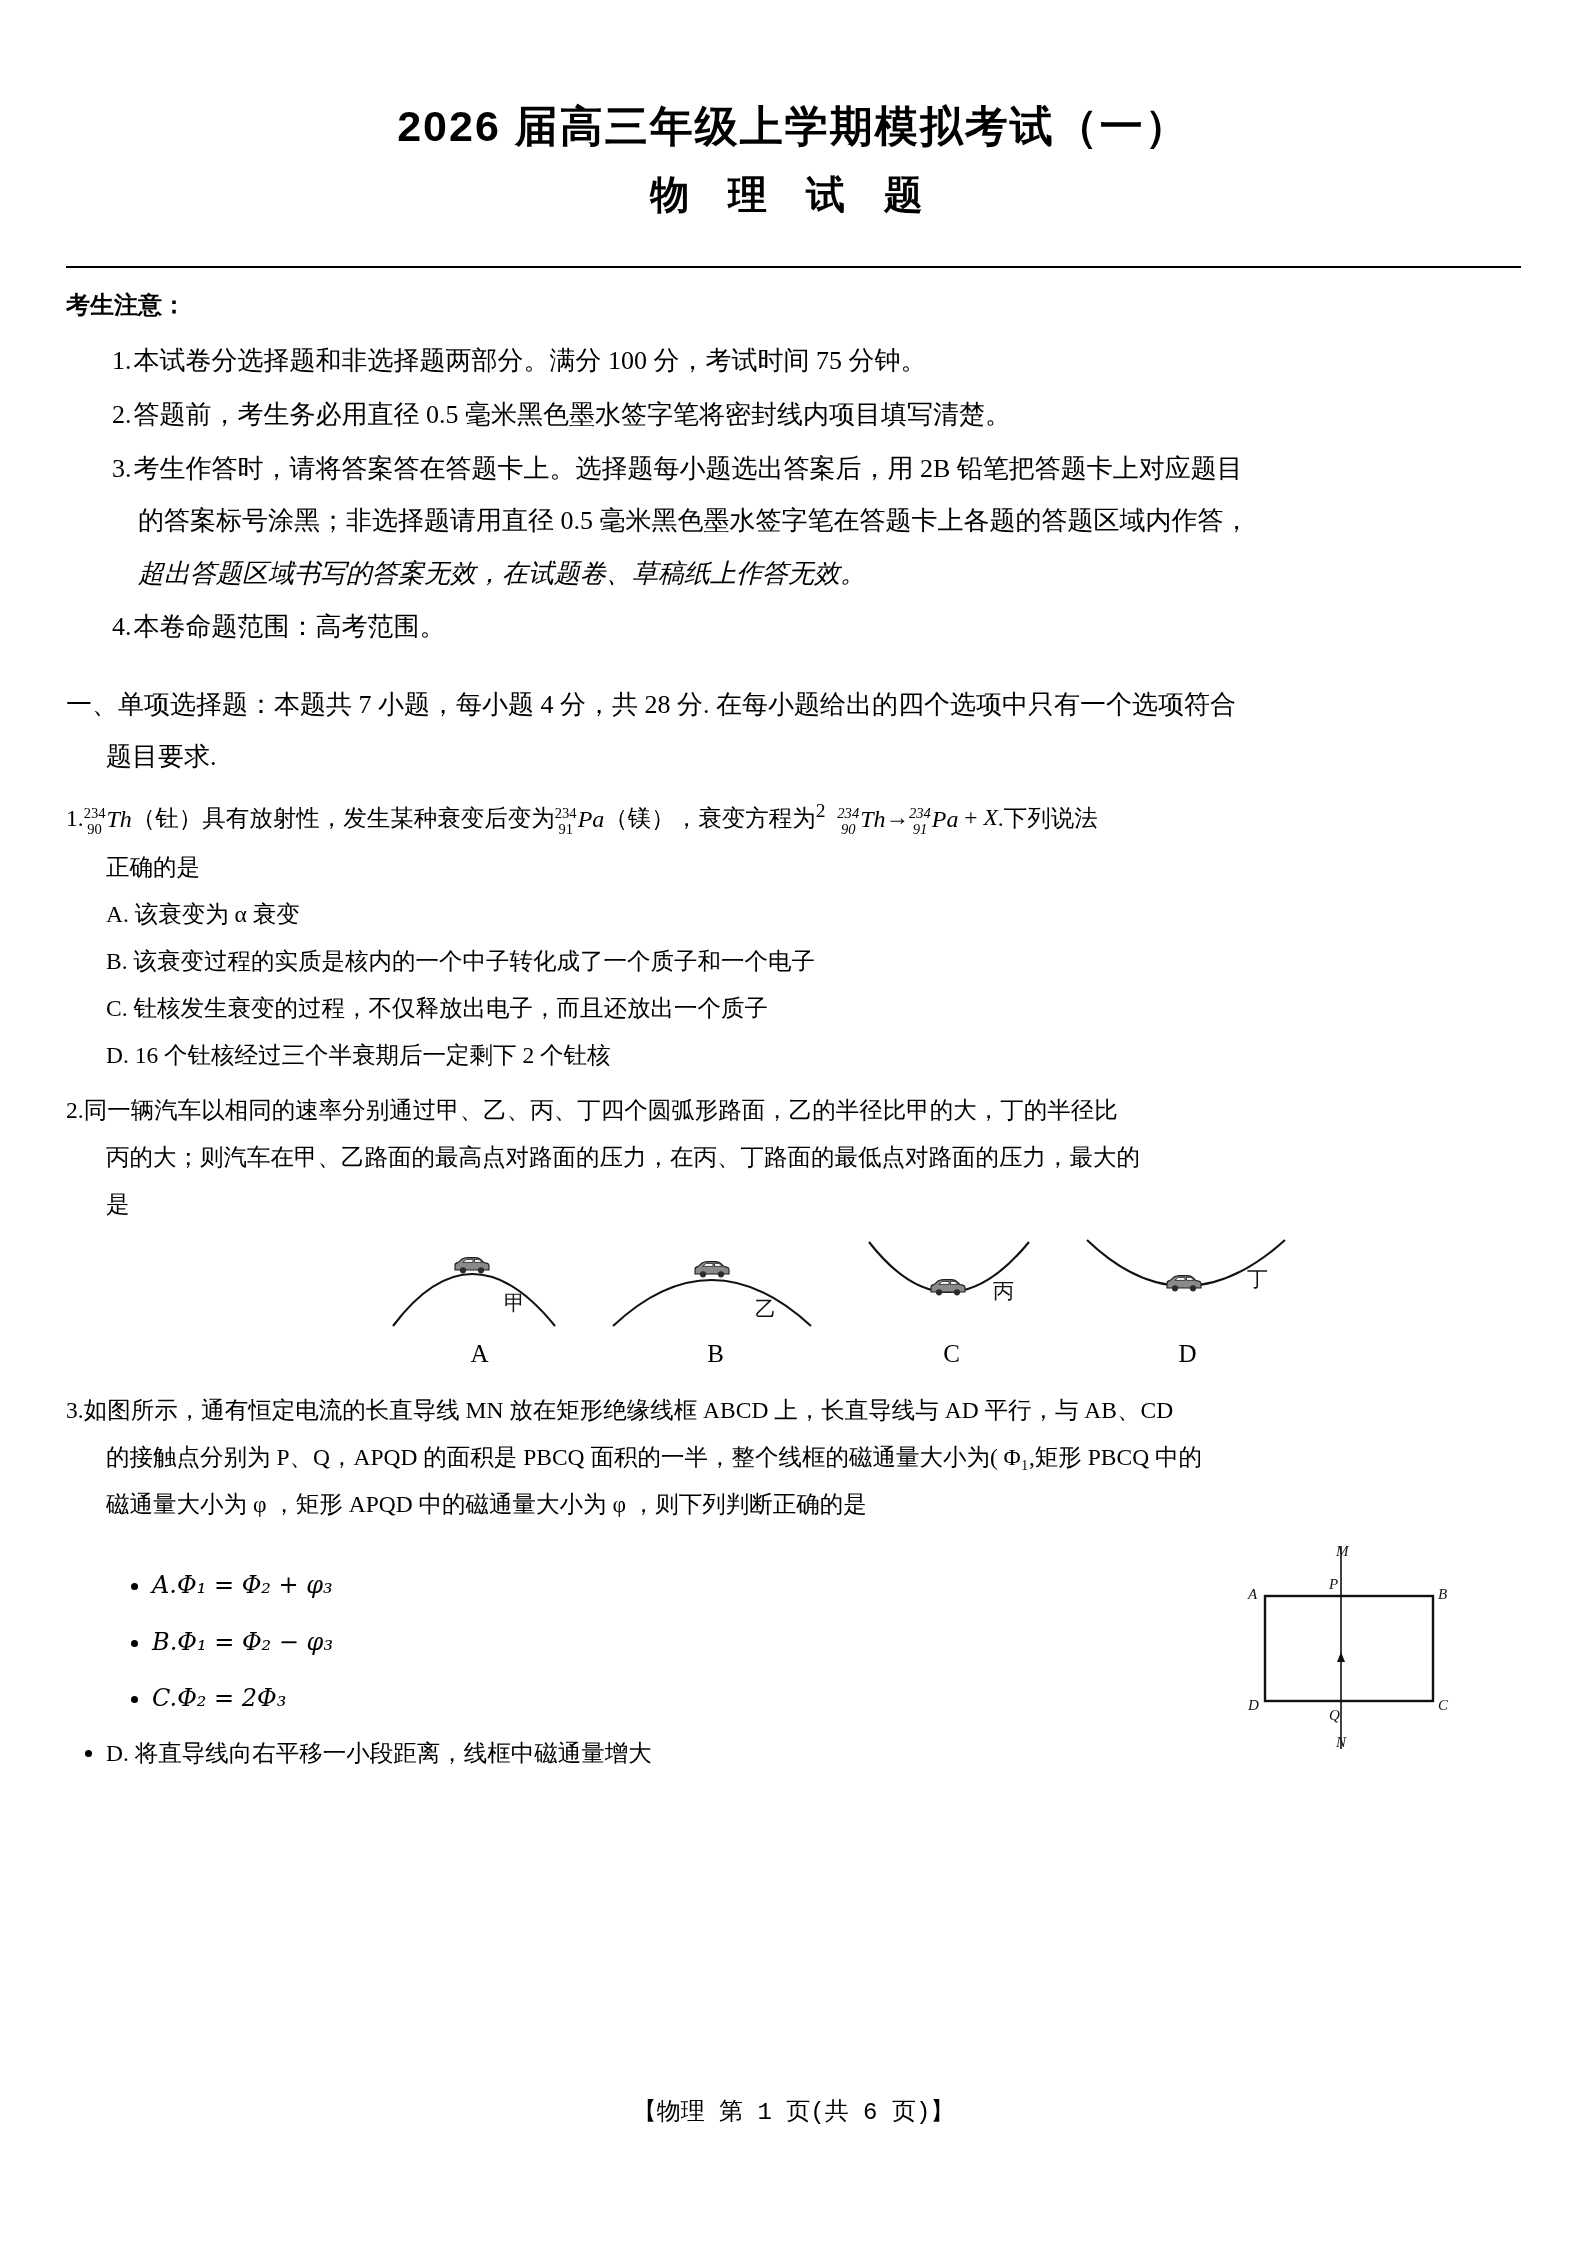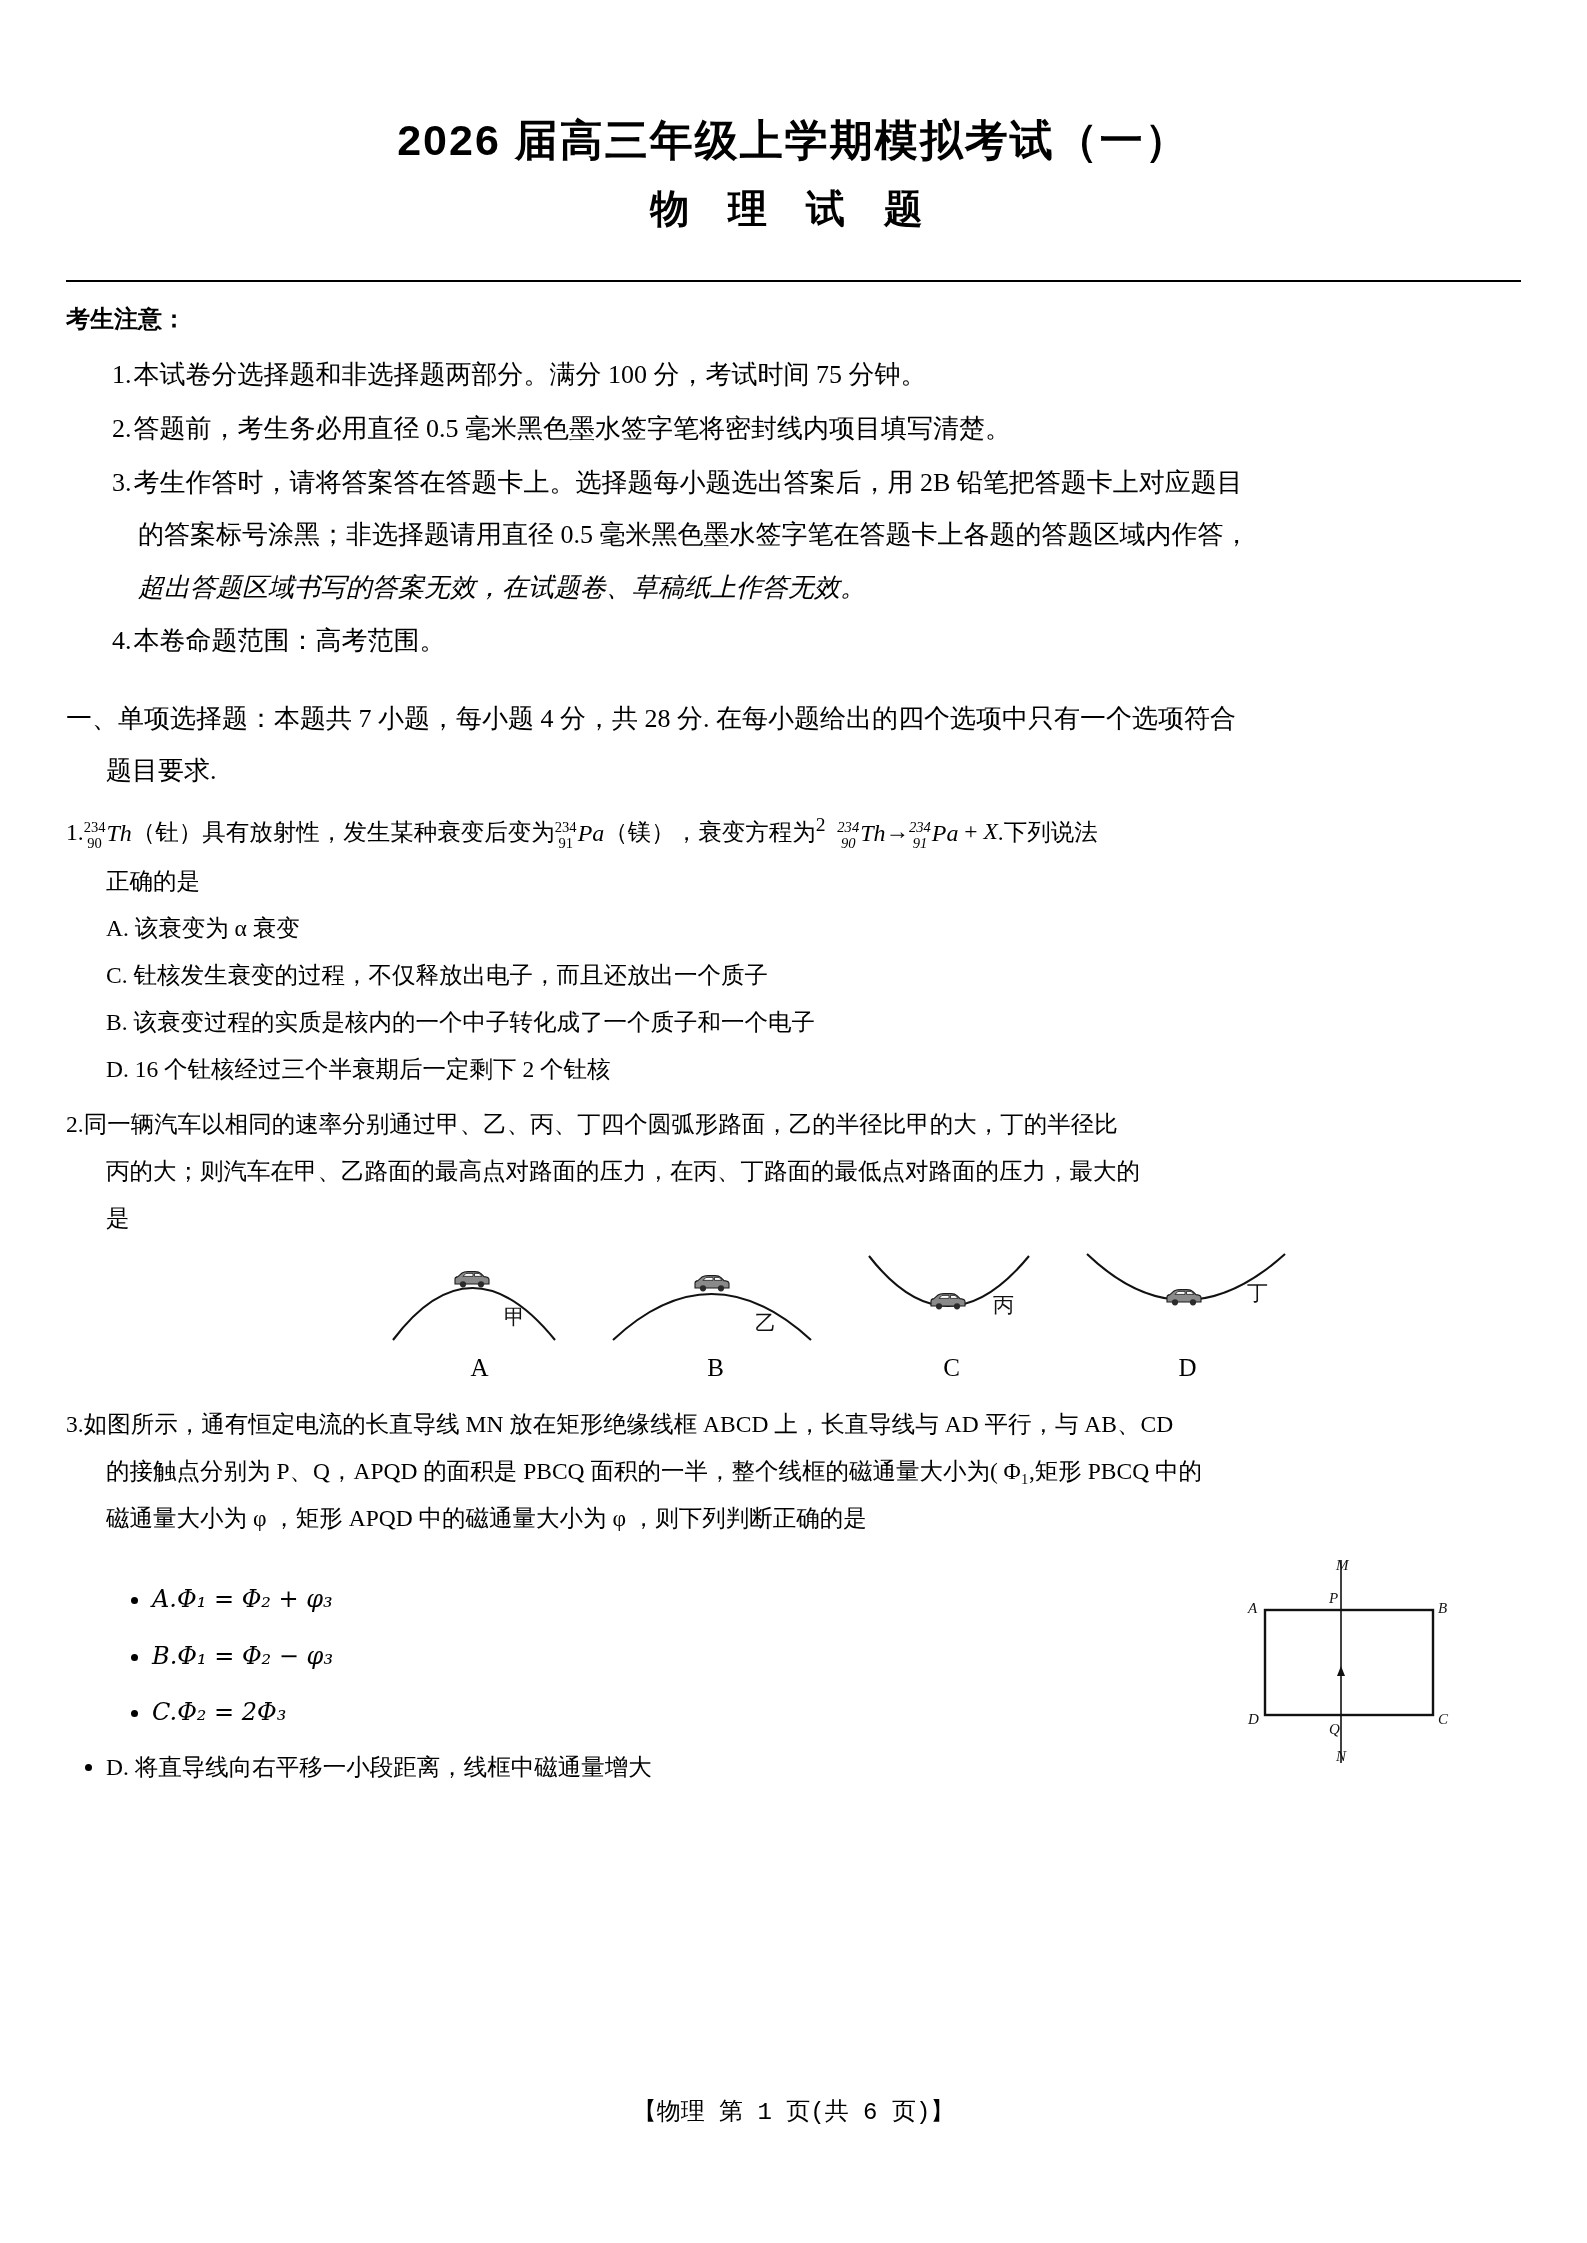--- a/index.html
+++ b/index.html
@@ -29,21 +29,21 @@
   .title-block {
     padding-top: 100px;
     text-align: center;
   }
   .doc-title {
     font-family: "Liberation Sans", "DejaVu Sans", sans-serif;
     font-weight: bold;
     font-size: 43px;
     letter-spacing: 2px;
     line-height: 1.25;
-    margin: 14px;
+    margin: 0;
   }
   .doc-subtitle {
     font-family: "Liberation Sans", "DejaVu Sans", sans-serif;
     font-weight: bold;
     font-size: 39px;
     letter-spacing: 14px;
     margin: 14px 0 0 0;
   }
 
   .rule {
@@ -242,22 +242,22 @@
       <span class="cont-line">题目要求.</span>
     </div>
 
     <div class="question">
       <span class="q-line"><span class="q-num">1.</span><span class="nuc"><span class="idx"><span>234</span><span>90</span></span><span class="sym">Th</span></span><span>（钍）具有放射性，发生某种衰变后变为</span><span class="nuc"><span class="idx"><span>234</span><span>91</span></span><span class="sym">Pa</span></span><span>（镁），衰变方程为</span><sup>2</sup><span class="eqn">&nbsp;&nbsp;<span class="nuc"><span class="idx"><span>234</span><span>90</span></span><span class="sym">Th</span></span><span class="up">→</span><span class="nuc"><span class="idx"><span>234</span><span>91</span></span><span class="sym">Pa</span></span>&nbsp;<span class="up">+</span>&nbsp;<span>X</span></span><span>.下列说法</span>
       </span>
       <span class="q-line indent">正确的是</span>
 
       <ul class="options">
         <li class="option">A. 该衰变为 α  衰变</li>
+        <li class="option">B. 该衰变过程的实质是核内的一个中子转化成了一个质子和一个电子</li>
         <li class="option">C. 钍核发生衰变的过程，不仅释放出电子，而且还放出一个质子</li>
-        <li class="option">B. 该衰变过程的实质是核内的一个中子转化成了一个质子和一个电子</li>
         <li class="option">D. 16 个钍核经过三个半衰期后一定剩下 2 个钍核</li>
       </ul>
     </div>
 
     <div class="question">
       <span class="q-line"><span class="q-num">2.</span><span>同一辆汽车以相同的速率分别通过甲、乙、丙、丁四个圆弧形路面，乙的半径比甲的大，丁的半径比</span>
       </span>
       <span class="q-line indent">丙的大；则汽车在甲、乙路面的最高点对路面的压力，在丙、丁路面的最低点对路面的压力，最大的</span>
       <span class="q-line indent">是</span>
     </div>

